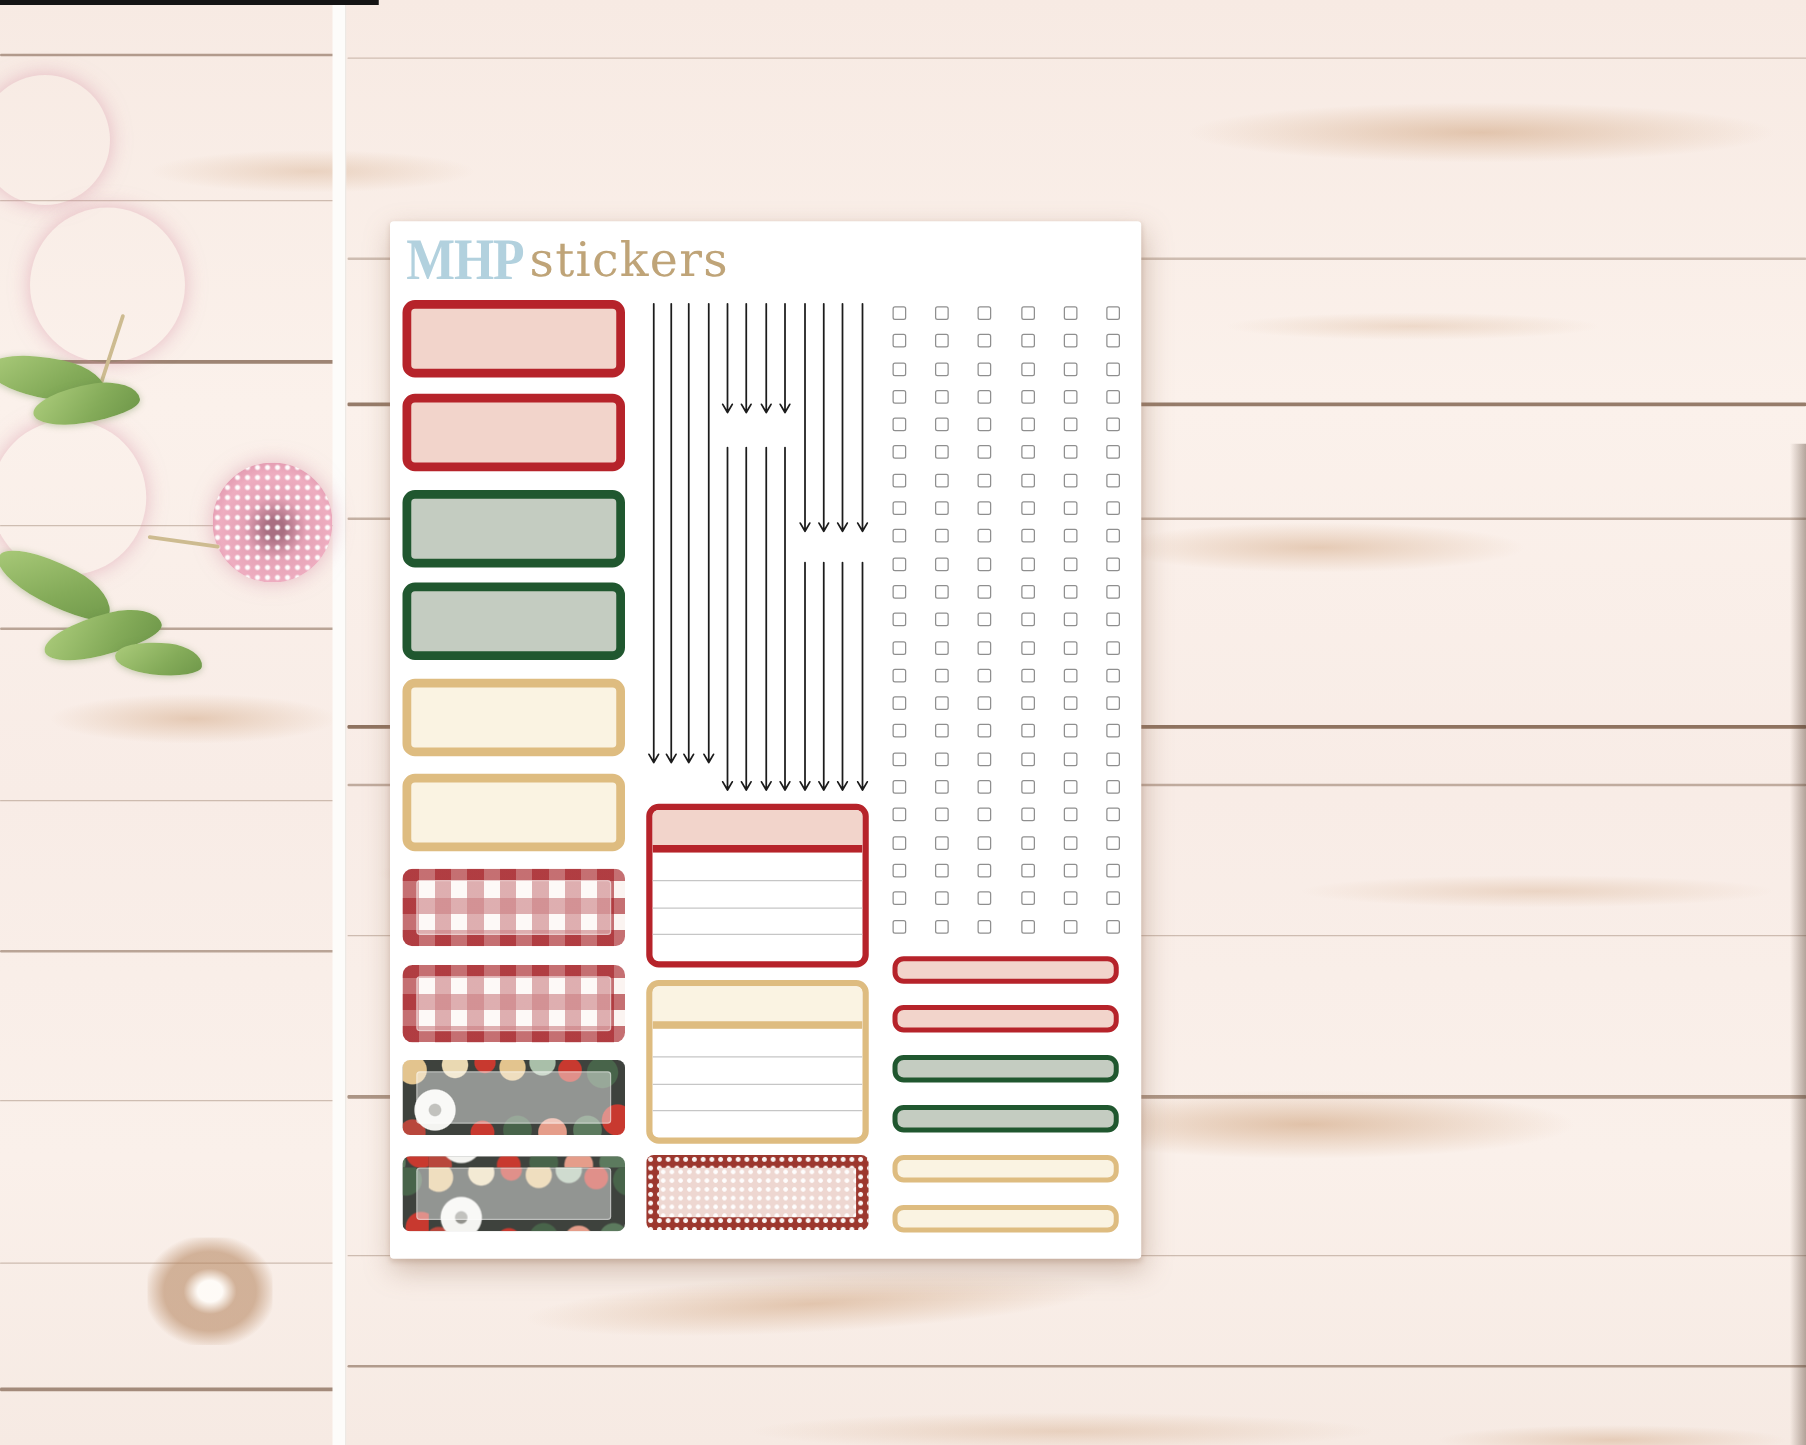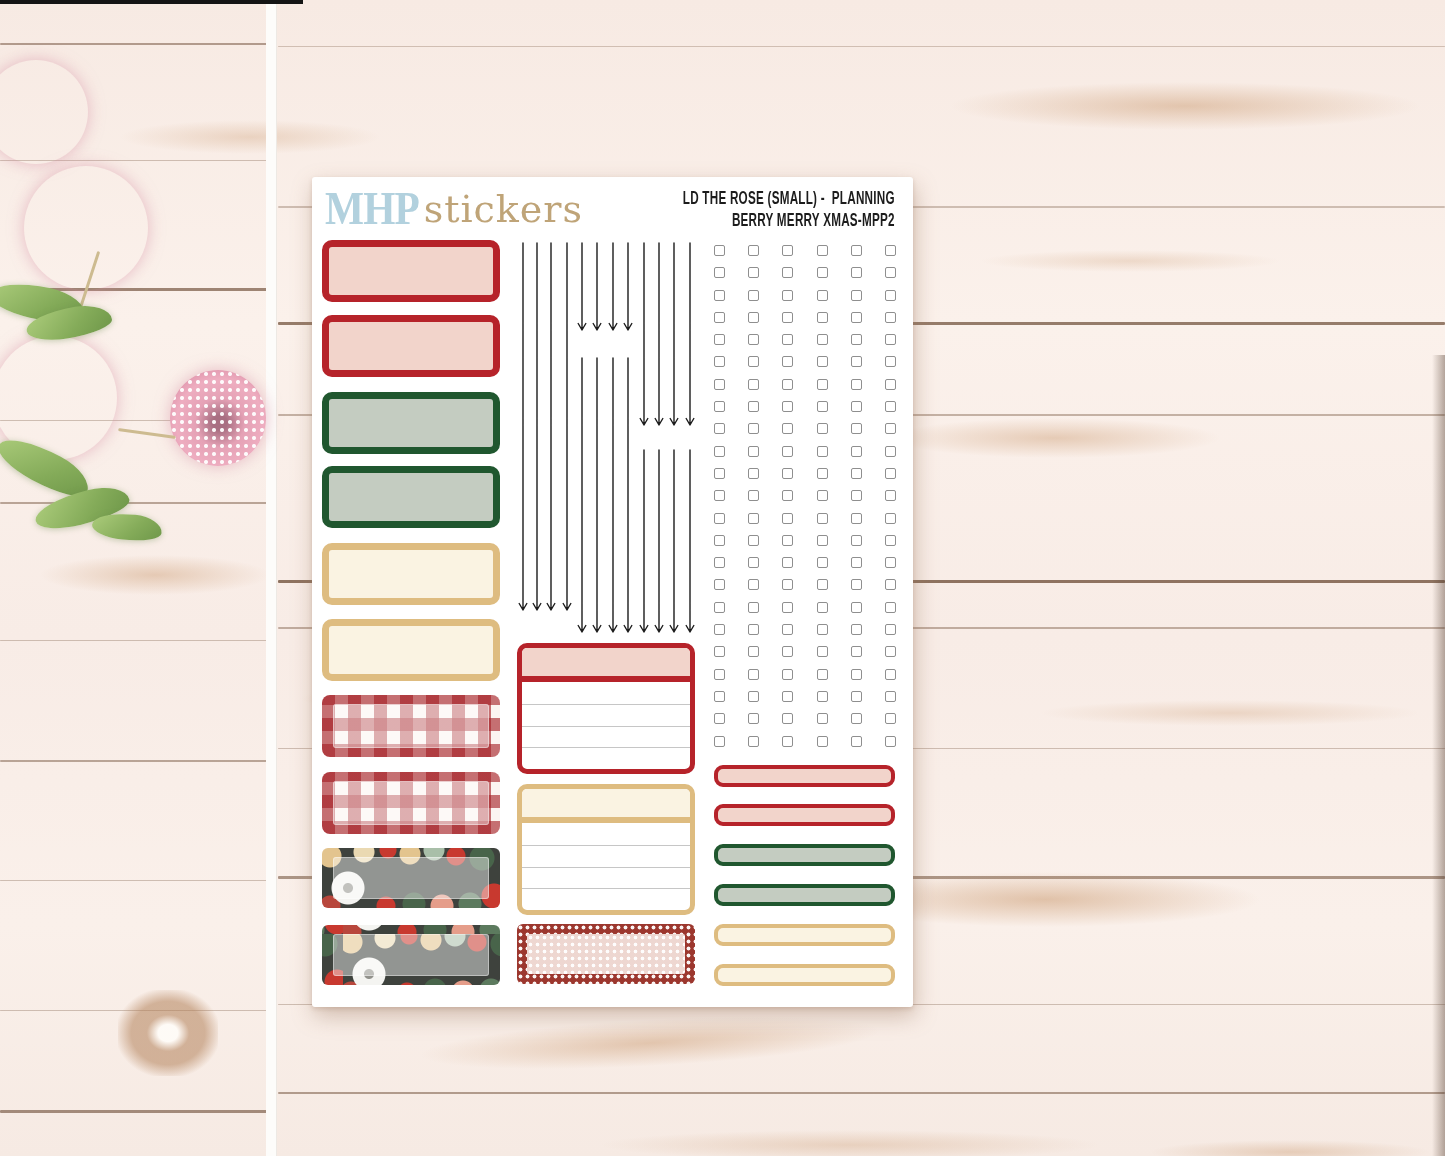--- a/index.html
+++ b/index.html
@@ -161,24 +161,20 @@
   <div class="leaf" style="left:-10px;top:286px;width:96px;height:33px;transform:rotate(12deg);"></div>
   <div class="leaf" style="left:26px;top:308px;width:86px;height:30px;transform:rotate(-9deg);"></div>
   <div class="leaf" style="left:-6px;top:450px;width:100px;height:34px;transform:rotate(28deg);"></div>
   <div class="leaf" style="left:34px;top:492px;width:96px;height:32px;transform:rotate(-14deg);"></div>
   <div class="leaf" style="left:92px;top:514px;width:70px;height:26px;transform:rotate(6deg);"></div>
 
   <div class="sheet">
     <div class="logo">
       <span class="brand" style="color: rgb(178, 209, 222);">MHP</span><span class="suffix" style="color: rgb(191, 164, 120);">stickers</span>
     </div>
-    <div class="sheet-header" style="color: rgb(28, 28, 28);">
-      <div>LD THE ROSE (SMALL) -  PLANNING</div>
-      <div>BERRY MERRY XMAS-MPP2</div>
-    </div>
     <div id="left-col">
         <div class="qbox red" style="top: 63px; height: 62px;"></div>
         <div class="qbox red" style="top: 138px; height: 62px;"></div>
         <div class="qbox green" style="top: 215px; height: 62px;"></div>
         <div class="qbox green" style="top: 289px; height: 62px;"></div>
         <div class="qbox tan" style="top: 366px; height: 62px;"></div>
         <div class="qbox tan" style="top: 442px; height: 62px;"></div>
         <div class="qbox gingham" style="top: 518px; height: 62px;">
           <div class="inner-label"></div>
         </div>

